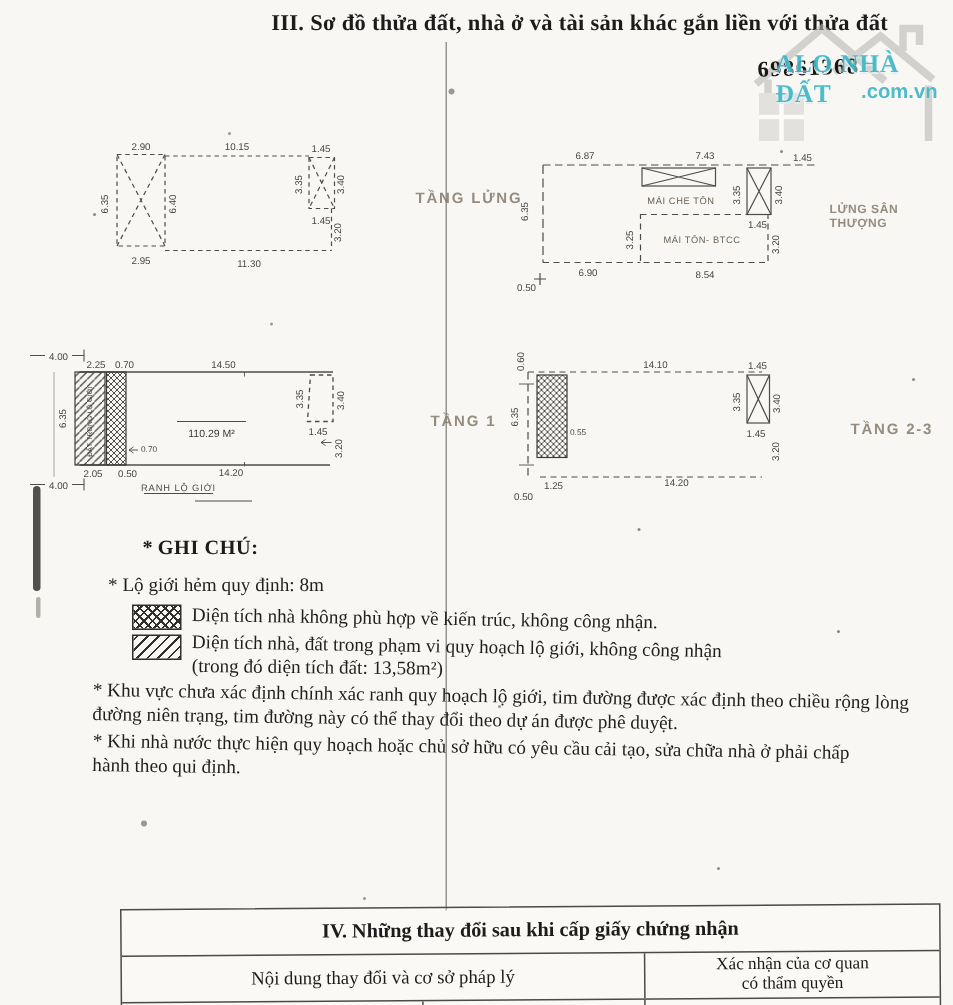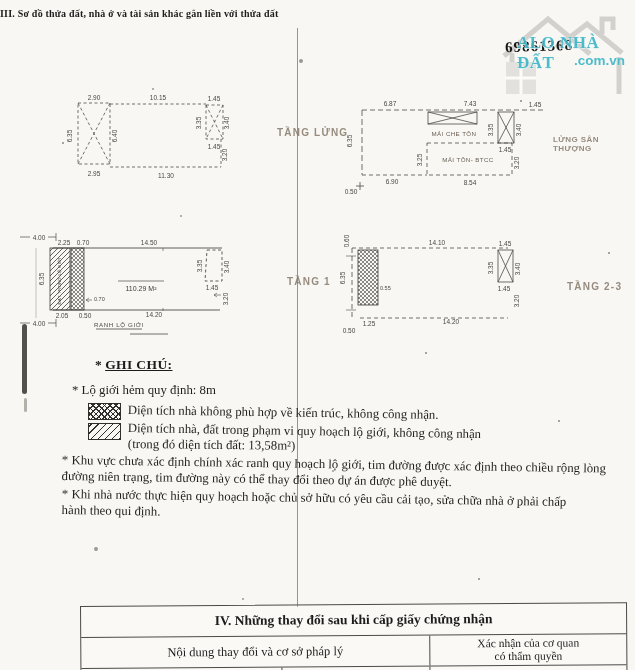--- a/index.html
+++ b/index.html
@@ -3,21 +3,21 @@
 <meta charset="utf-8">
 <style>
   html,body{margin:0;padding:0;}
   body{
     width:635px;height:670px;position:relative;overflow:hidden;
     background:#f8f7f3;
     font-family:"Liberation Serif",serif;color:#1c1c1c;
   }
   .abs{position:absolute;}
   
-  .title3{left:0;top:8px;width:592px;text-align:left;font-size:10px;font-weight:bold;letter-spacing:.2px;}
+  .title3{left:0;top:8px;width:592px;text-align:right;font-size:15px;font-weight:bold;letter-spacing:.2px;}
   .stamp{left:505px;top:38px;font-size:15px;font-weight:bold;transform:rotate(-2deg);color:#161616;letter-spacing:1px;}
   .wm-house{left:490px;top:4px;opacity:.6;}
   .wm-brand{left:517px;top:33px;font-family:Liberation Serif, serif;font-size:17px;font-weight:bold;
     color:#3fb6c6;letter-spacing:.5px;text-shadow:0 0 1px #ffffff,0 1px 0 #d9f2f5;opacity:.92;}
   .wm-domain{left:574px;top:53px;font-family:"Liberation Sans",sans-serif;font-size:13.5px;font-weight:bold;
     color:#3fb6c6;text-shadow:0 0 1px #fff;opacity:.92;text-align:right;}
   .foldline{left:297px;top:28px;width:1px;height:579px;background:rgba(106,106,102,.7);}
   .smudge{left:22px;top:324px;width:5px;height:70px;background:#35332f;border-radius:3px;opacity:.85;}
   .smudge2{left:24px;top:398px;width:3px;height:14px;background:#5a5850;border-radius:2px;opacity:.45;}
   .speckles{left:0;top:0;width:2px;height:2px;background:transparent;border-radius:50%;
@@ -34,21 +34,21 @@
   
   svg text{fill:#474745;}
   .dim{font-family:"Liberation Sans",sans-serif;font-size:6.5px;}
   .dimsm{font-family:"Liberation Sans",sans-serif;font-size:5.5px;}
   .rooflbl{font-family:"Liberation Sans",sans-serif;font-size:6.2px;fill:#6b6156;letter-spacing:.4px;}
   .arealbl{font-family:"Liberation Sans",sans-serif;font-size:7px;fill:#3c3c3a;}
   .ranhlbl{font-family:"Liberation Sans",sans-serif;font-size:6.2px;fill:#4c4c48;letter-spacing:.6px;}
   .striptxt{font-family:"Liberation Sans",sans-serif;font-size:4.4px;fill:#3d3d3b;letter-spacing:.2px;}
   
   .ghichu-head{left:95px;top:357px;font-size:13.5px;font-weight:bold;}
-  .ghichu-head .ul{text-decoration:underline;letter-spacing:.4px;margin-top:40px;}
+  .ghichu-head .ul{letter-spacing:.4px;margin-top:40px;}
   .note-line{font-size:12.8px;line-height:16px;color:#1f1f1d;}
   .n-rule{left:72px;top:382px;}
   .swatch{width:31px;height:15px;border:1px solid #2f2f2d;}
   .sw-cross{left:88px;top:403px;background-image:
       repeating-linear-gradient(45deg,#2f2f2d 0 1px,transparent 1px 4px),
       repeating-linear-gradient(-45deg,#2f2f2d 0 1px,transparent 1px 4px);}
   .sw-diag{left:88px;top:423px;background-image:
       repeating-linear-gradient(-45deg,#2f2f2d 0 1.2px,transparent 1.2px 5px);}
   .n-leg1{left:128px;top:402px;width:470px;transform:rotate(.9deg);transform-origin:left top;}
   .n-leg2{left:128px;top:420px;width:500px;transform:rotate(1deg);transform-origin:left top;}

